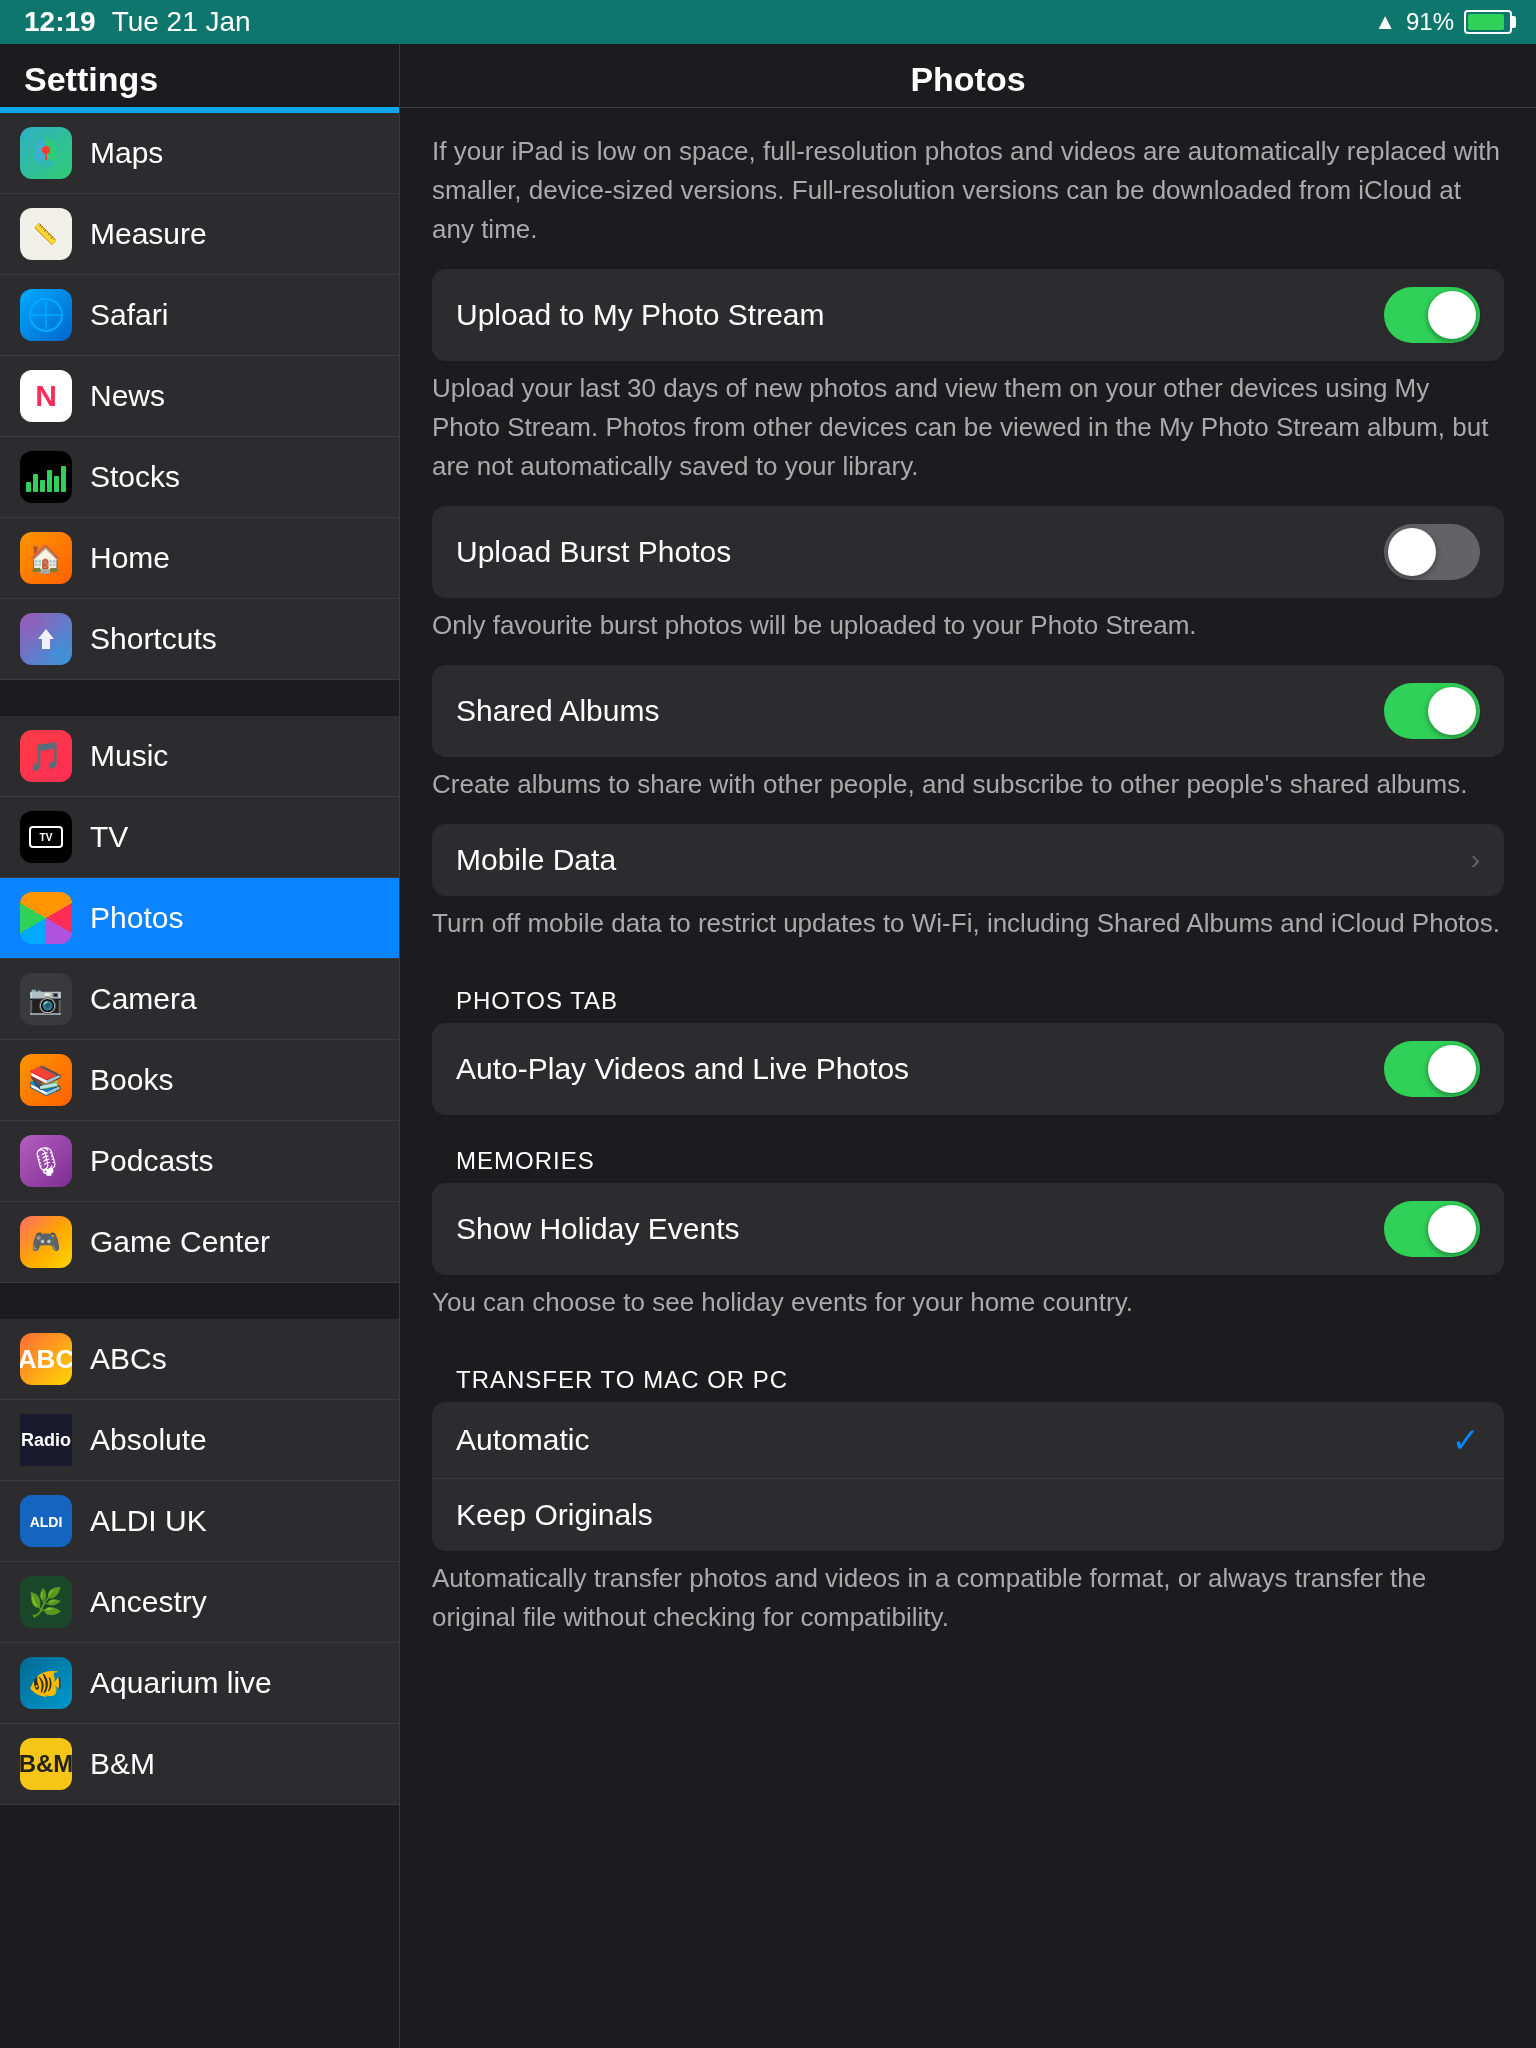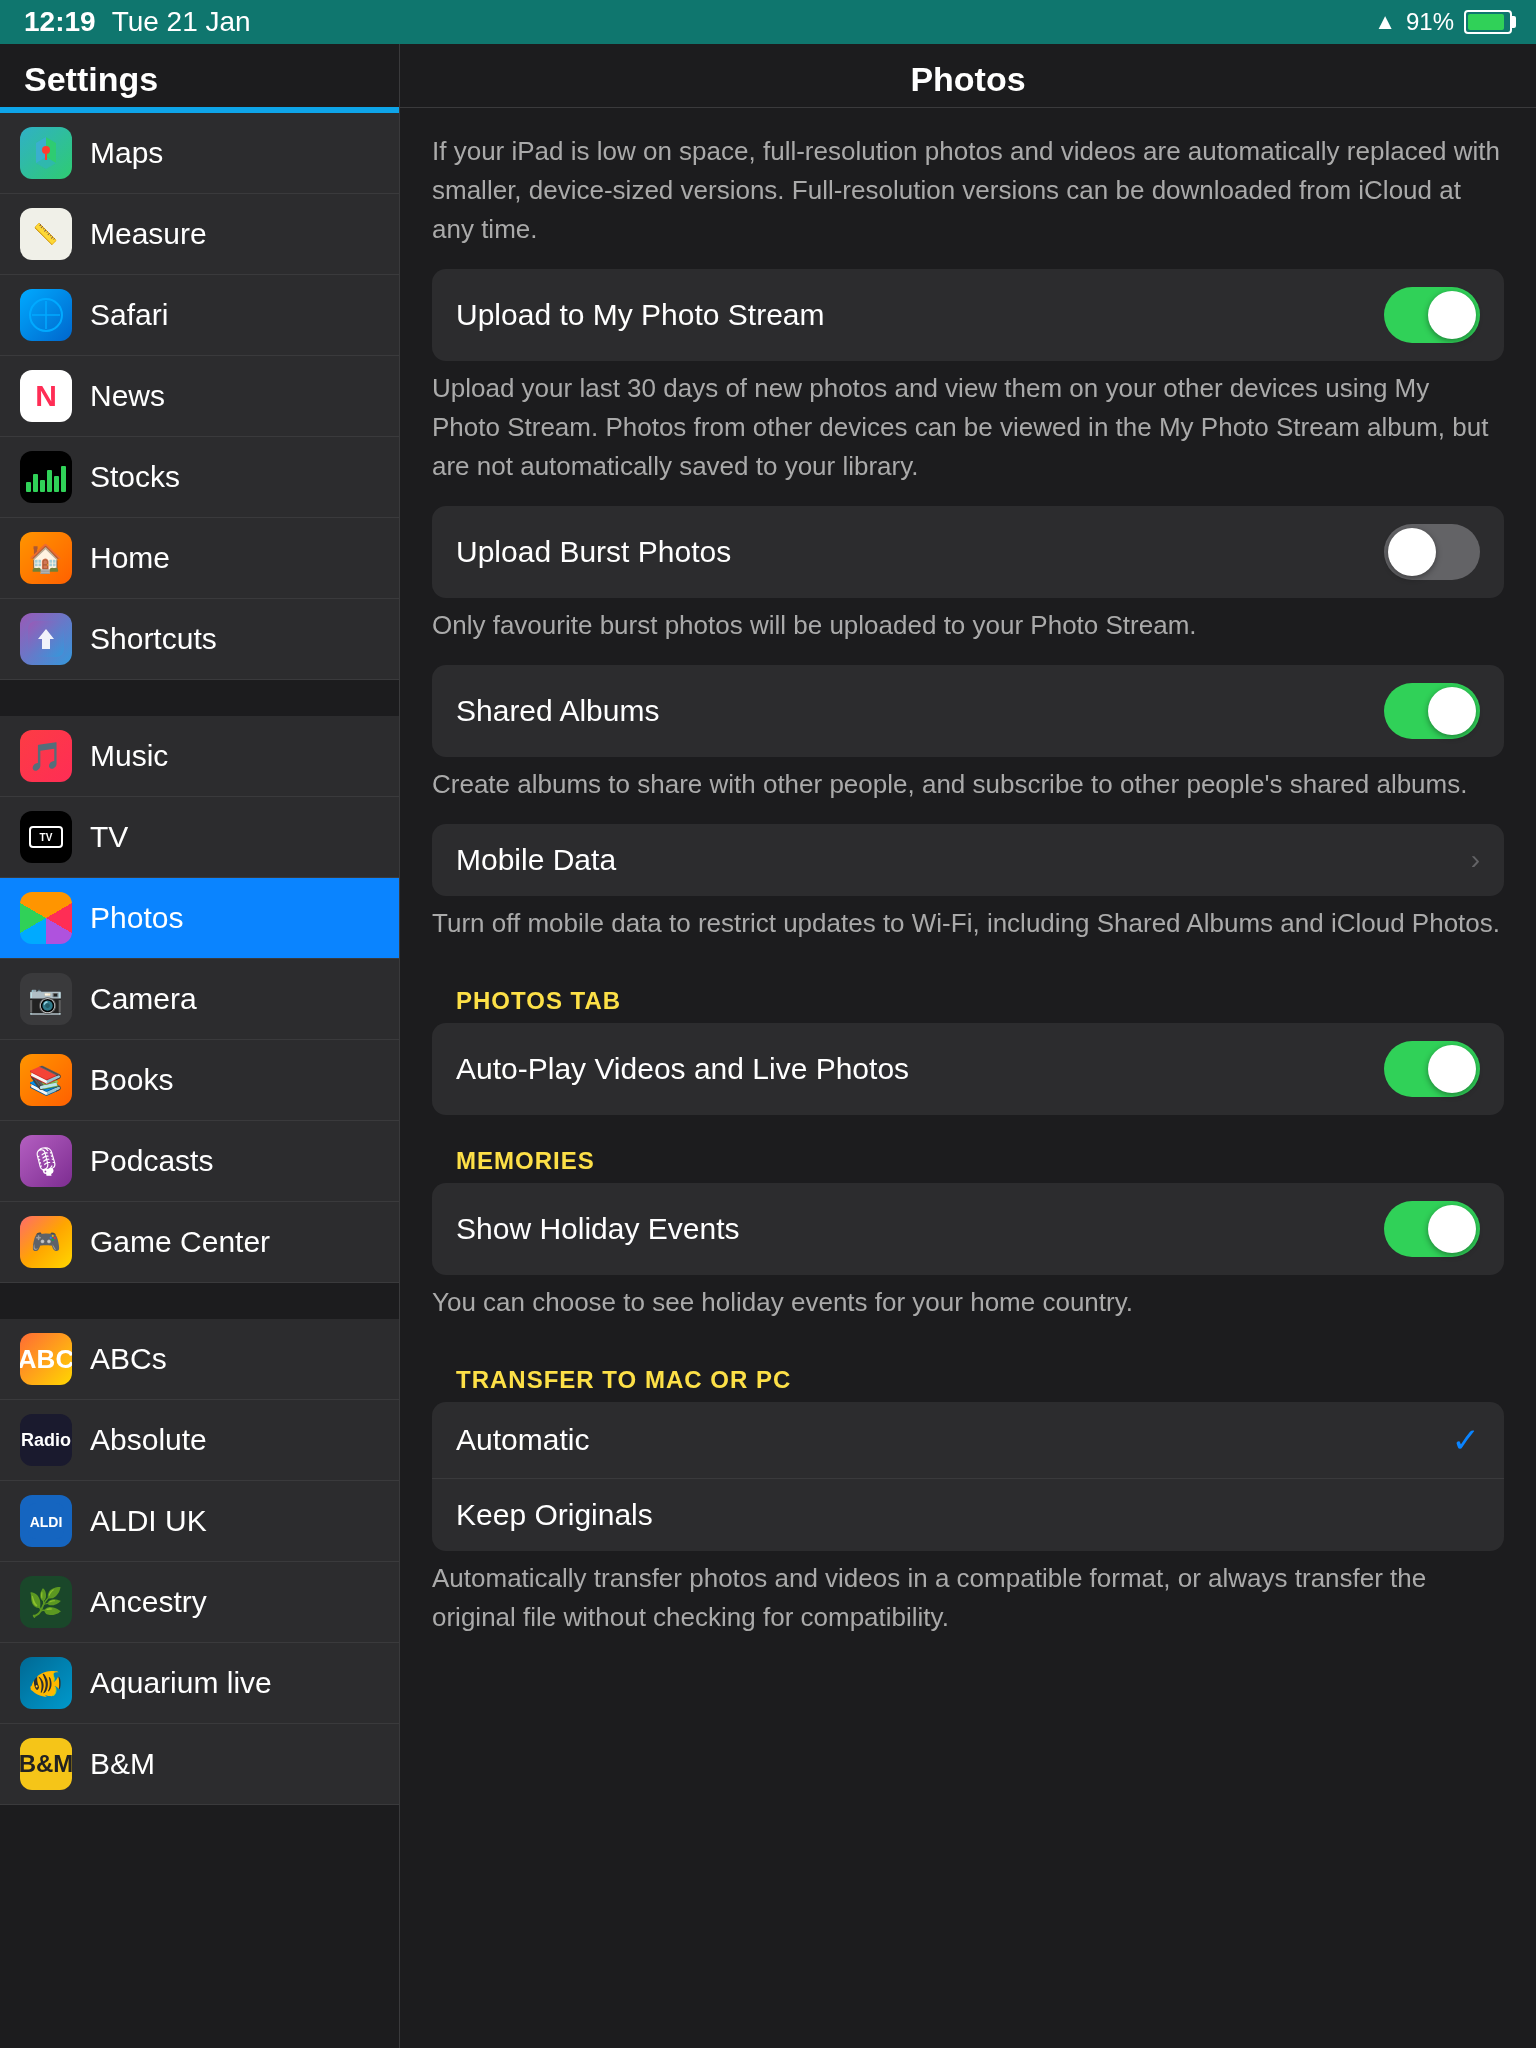--- a/index.html
+++ b/index.html
@@ -252,25 +252,25 @@
     }
 
     
     .chevron {
       font-size: 28px;
       color: #636366;
     }
 
     .section-label {
       font-size: 24px;
-      color: #fde047;
+      color: #ffffff;
       text-transform: uppercase;
       letter-spacing: 1px;
       padding: 24px 24px 8px;
-      font-weight: 700;
+      font-weight: 400;
     }
 
     .checkmark {
       font-size: 34px;
       color: #0a84ff;
     }
 
     
     .stocks-chart {
       display: flex;
@@ -433,21 +433,21 @@
     <div class="sidebar-gap"></div>
 
     <div class="sidebar-section">
       <div class="sidebar-item">
         <div class="app-icon" style="background: linear-gradient(135deg, #ff6b35, #ffd700); border-radius:12px;">
           <span style="font-size:26px; font-weight:700; color:#fff;">ABC</span>
         </div>
         <span class="item-label">ABCs</span>
       </div>
       <div class="sidebar-item">
-        <div class="app-icon" style="background:#1a1a2e; border-radius:12px;">
+        <div class="app-icon" style="background:#1a1a2e; border-radius:1px;">
           <span style="font-size:18px; color:#fff; font-weight:700;">Radio</span>
         </div>
         <span class="item-label">Absolute</span>
       </div>
       <div class="sidebar-item">
         <div class="app-icon" style="background:#1565c0; border-radius:12px;">
           <svg width="36" height="36" viewBox="0 0 36 36">
             <rect width="36" height="36" rx="8" fill="#1565c0"></rect>
             <text x="18" y="24" text-anchor="middle" fill="#fff" font-size="14" font-weight="bold">ALDI</text>
           </svg>

